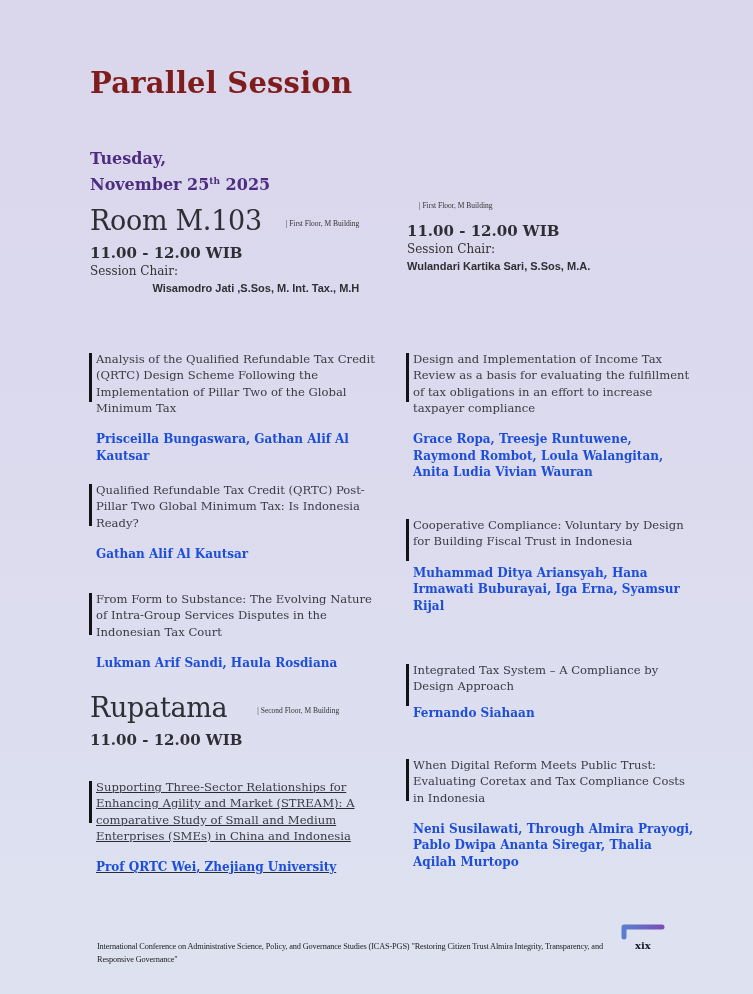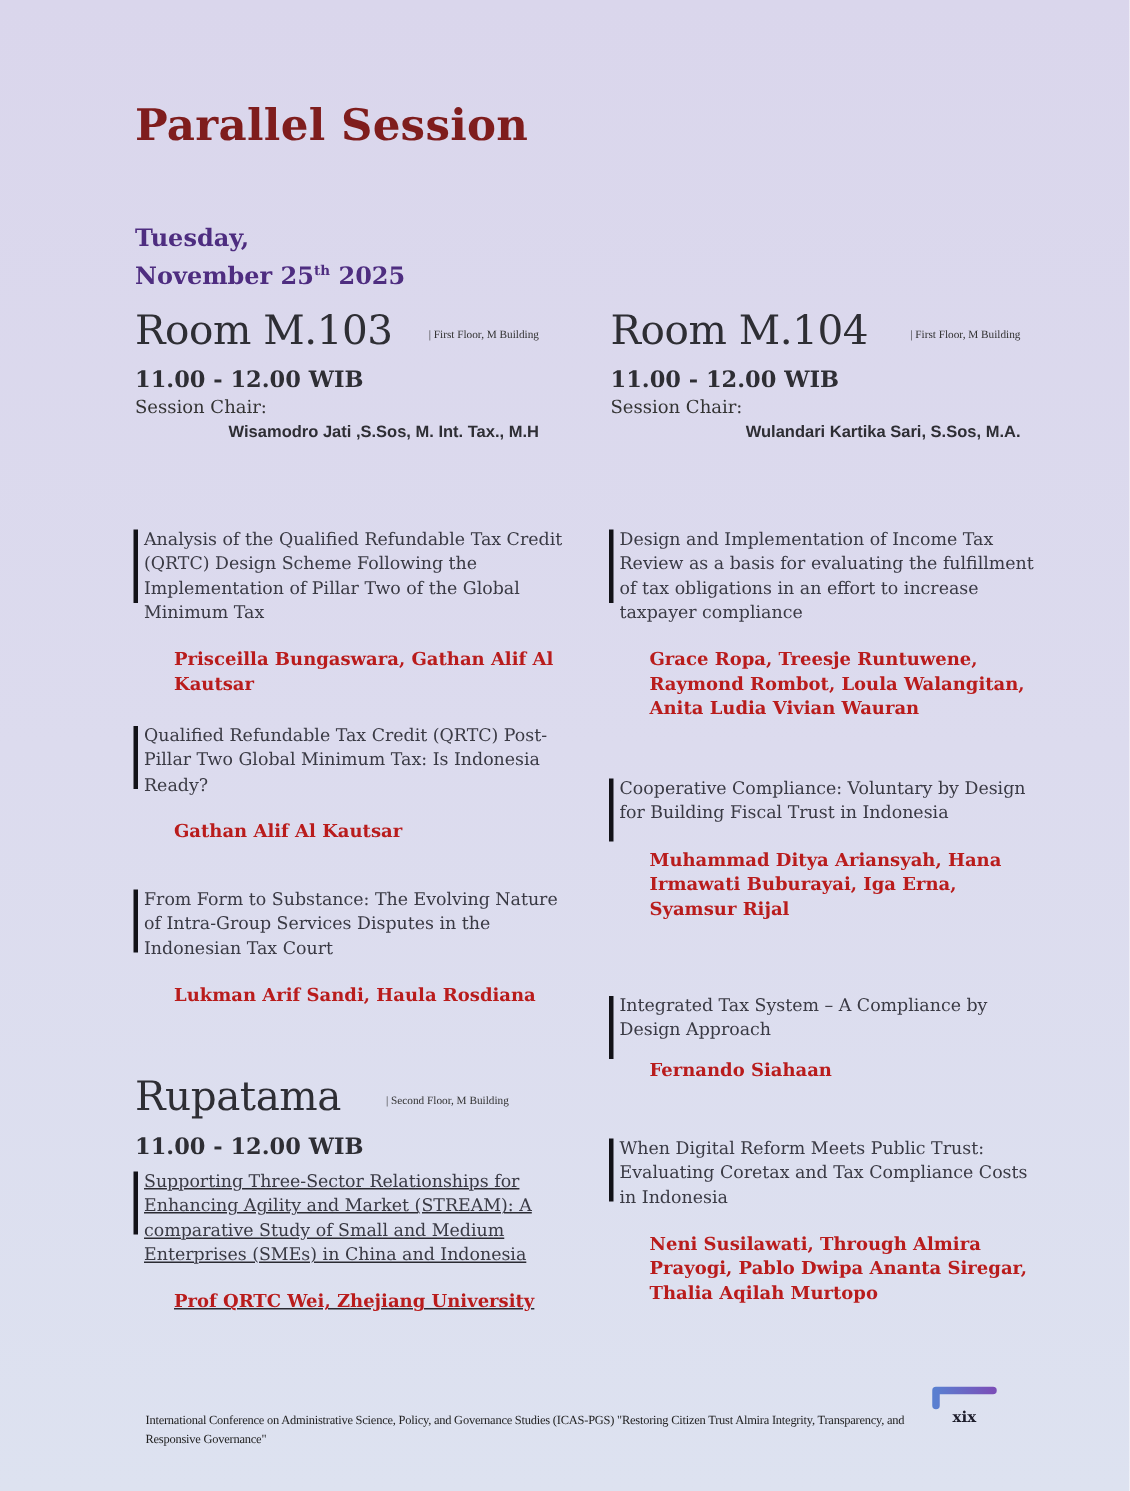--- a/index.html
+++ b/index.html
@@ -50,21 +50,21 @@
       position: relative; padding-left: 7px;
       font-family: "DejaVu Serif", serif; font-size: 11.6px; line-height: 16.3px;
       color: #3a3a44;
     }
     .bar {
       position: absolute; left: 0; top: 2px; width: 3px; background: #121218;
     }
     .paper-authors {
       padding-left: 7px; margin-top: 15px;
       font-family: "DejaVu Serif", serif; font-weight: bold; font-size: 12px;
-      line-height: 16.5px; color: #b91c1c; margin-left: 20px;
+      line-height: 16.5px; color: #1d4ed8;
     }
     .footer {
       position: absolute; left: 97px; top: 940px; width: 520px;
       font-family: "Liberation Serif", serif; font-size: 8.3px; line-height: 13px;
       color: #222; letter-spacing: -0.15px;
     }
     .page-badge {
       position: absolute; left: 621px; top: 923px; width: 46px; height: 46px;
     }
     .page-badge .num {
@@ -100,36 +100,35 @@
 <div class="paper" style="left:89px; top:482px; width:290px;">
   <div class="paper-title"><span class="bar" style="height:42px;"></span><span>Qualified Refundable Tax Credit (QRTC) Post-Pillar Two Global Minimum Tax: Is Indonesia Ready?</span></div>
   <div class="paper-authors">Gathan Alif Al Kautsar</div>
 </div>
 
 <div class="paper" style="left:89px; top:591px; width:290px;">
   <div class="paper-title"><span class="bar" style="height:42px;"></span><span>From Form to Substance: The Evolving Nature of Intra-Group Services Disputes in the Indonesian Tax Court</span></div>
   <div class="paper-authors">Lukman Arif Sandi, Haula Rosdiana</div>
 </div>
 
-<div class="col" style="left:90px; top:692px;margin-top:24px;">
+<div class="col" style="left:90px; top:692px;">
   <div class="room-head">
     <span class="room-name">Rupatama</span>
     <span class="room-loc" style="margin-left:14px;">| Second Floor, M Building</span>
   </div>
   <div class="time">11.00 - 12.00 WIB</div>
 </div>
 
 <div class="paper" style="left:89px; top:779px; width:295px;text-decoration:underline;">
   <div class="paper-title"><span class="bar" style="height:42px;"></span><span>Supporting Three-Sector Relationships for Enhancing Agility and Market (STREAM): A comparative Study of Small and Medium Enterprises (SMEs) in China and Indonesia</span></div>
   <div class="paper-authors">Prof QRTC Wei, Zhejiang University</div>
 </div>
 
 <div class="col" style="left:407px; top:205px;">
   <div class="room-head">
-    <span class="room-name">Room M.104</span>
     <span class="room-loc" style="margin-left:12px;">| First Floor, M Building</span>
   </div>
   <div class="time">11.00 - 12.00 WIB</div>
   <div class="chair-label">Session Chair:</div>
   <div class="chair-name">Wulandari Kartika Sari, S.Sos, M.A.</div>
 </div>
 
 <div class="paper" style="left:406px; top:351px; width:290px;">
   <div class="paper-title"><span class="bar" style="height:49px;"></span><span>Design and Implementation of Income Tax Review as a basis for evaluating the fulfillment of tax obligations in an effort to increase taxpayer compliance</span></div>
   <div class="paper-authors">Grace Ropa, Treesje Runtuwene, Raymond  Rombot, Loula Walangitan, Anita Ludia Vivian Wauran</div>

